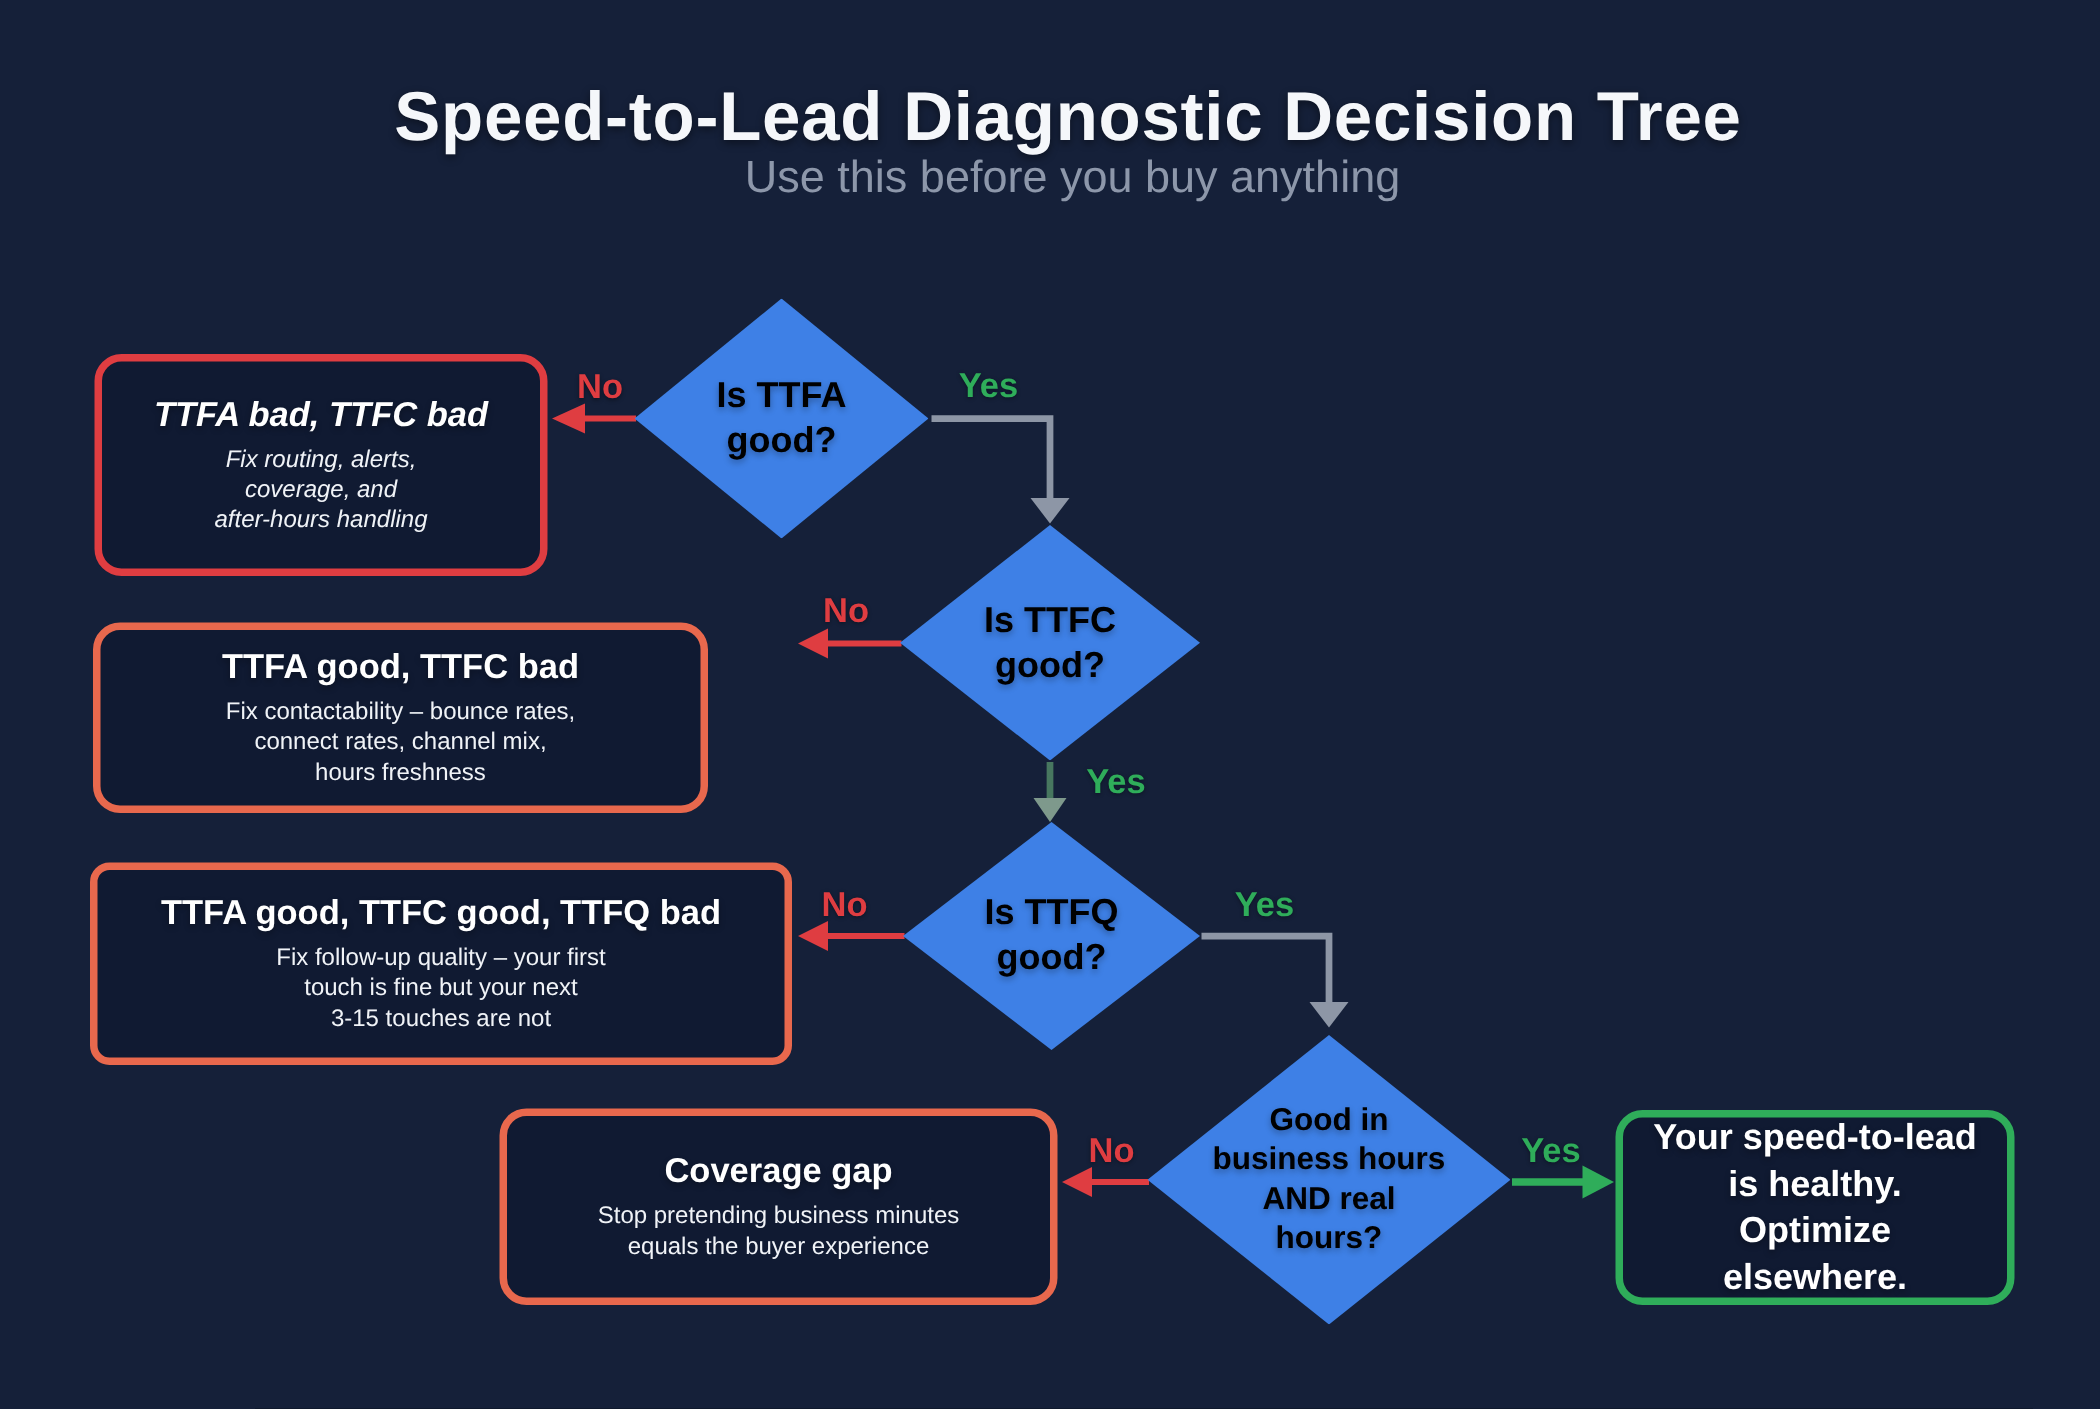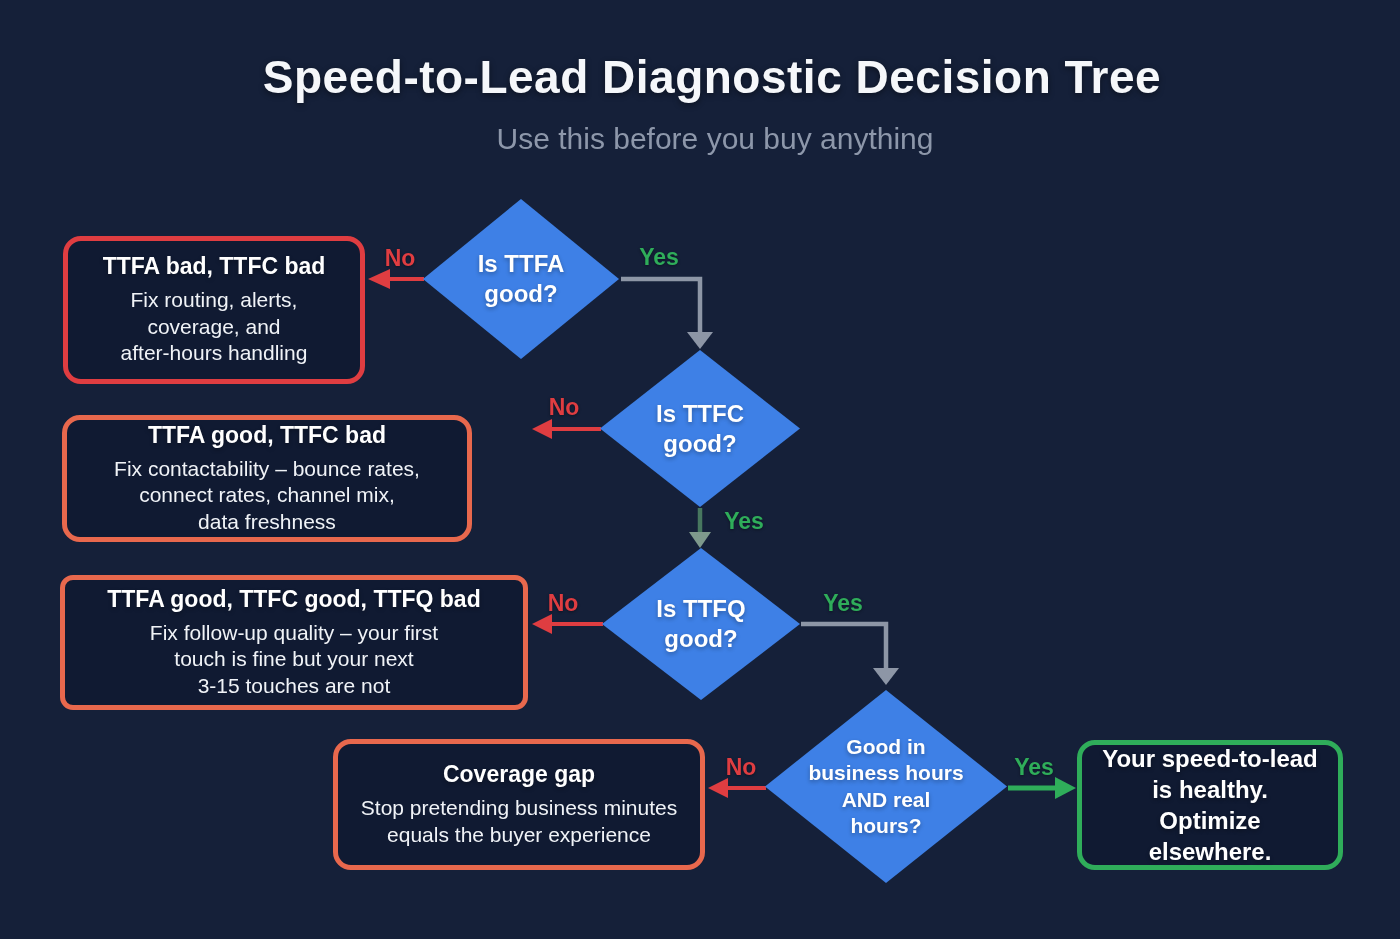--- a/index.html
+++ b/index.html
@@ -14,55 +14,55 @@
     background:var(--bg);
     font-family:"Liberation Sans", sans-serif;
     color:var(--text-primary);
   }
   .page-title{
     position:absolute; left:12px; top:50px; width:100%;
     text-align:center; font-size:46px; font-weight:700; letter-spacing:.5px;
     color:var(--text-primary); text-shadow:0 2px 6px rgba(0,0,0,.45);
   }
   .page-subtitle{
-    position:absolute; left:0; top:122px; width:100%;
+    position:absolute; left:0; top:102px; width:100%;
     text-align:center; font-size:30px; font-weight:400;
     color:var(--text-muted);
     padding-left:30px;
   }
   .connectors{position:absolute; left:0; top:0;}
   .edge-red-line{stroke:var(--edge-red); stroke-width:4; fill:none;}
   .edge-red-head{fill:var(--edge-red);}
   .edge-gray-line{stroke:var(--edge-gray); stroke-width:4.5; fill:none;}
   .edge-gray-head{fill:var(--edge-gray);}
   .edge-green-line{stroke:var(--edge-green); stroke-width:5; fill:none;}
   .edge-green-head{fill:var(--edge-green);}
   .edge-greendim-line{stroke:var(--edge-green-dim); stroke-width:4.5; fill:none;}
   .edge-greendim-head{fill:var(--arrow-green-dim);}
   .diamond{
     position:absolute; background:var(--node-blue);
     clip-path:polygon(50% 0,100% 50%,50% 100%,0 50%);
     display:flex; align-items:center; justify-content:center;
   }
   .diamond-text{
     white-space:pre-line; text-align:center; font-weight:700;
-    font-size:24px; line-height:1.25; color:#ffffff;
+    font-size:24px; line-height:1.25; color:#000000;
     text-shadow:0 2px 4px rgba(0,0,0,.3);
   }
   .diamond.small-text .diamond-text{font-size:21px;}
   .box{
     position:absolute; border-radius:18px; border:5px solid var(--edge-orange);
     background:rgba(10,18,38,.35);
     display:flex; flex-direction:column; align-items:center; justify-content:center;
     text-align:center; padding:10px 18px;
   }
   .box.red{border-color:var(--edge-red);}
   .box.green{border-color:var(--edge-green);}
   .box-title{font-size:23px; font-weight:700; color:#fff; margin-bottom:7px; text-shadow:0 2px 4px rgba(0,0,0,.3);}
-  .box-body{font-size:21px; font-weight:400; line-height:1.26; color:#f0f3f7; white-space:pre-line;}
+  .box-body{font-size:16px; font-weight:400; line-height:1.26; color:#f0f3f7; white-space:pre-line;}
   .success-text{font-size:24px; font-weight:700; line-height:1.3; color:#fff; white-space:pre-line; text-shadow:0 2px 4px rgba(0,0,0,.3);}
   .edge-label{
     position:absolute; transform:translate(-50%,-50%);
     font-size:23px; font-weight:700; text-shadow:0 1px 3px rgba(0,0,0,.4);
   }
   .edge-label.yes{color:var(--edge-green);}
   .edge-label.no{color:var(--edge-red);text-align:center;}
 </style>
 </head>
 <body>
@@ -119,32 +119,32 @@
     <span class="diamond-text" style="width:120px;">Is TTFQ
 good?</span>
   </div>
   <div class="diamond small-text" style="left:765px;top:690px;width:242px;height:193px;">
     <span class="diamond-text" style="width:170px;">Good in
 business hours
 AND real
 hours?</span>
   </div>
 
-  <div class="box red" style="left:63px;top:236px;width:302px;height:148px;">
+  <div class="box red" style="left:63px;top:236px;width:302px;height:148px;font-style:italic;">
     <div class="box-title">TTFA bad, TTFC bad</div>
     <div class="box-body">Fix routing, alerts,
 coverage, and
 after-hours handling</div>
   </div>
 
   <div class="box" style="left:62px;top:415px;width:410px;height:127px;align-items:center;">
     <div class="box-title">TTFA good, TTFC bad</div>
     <div class="box-body">Fix contactability – bounce rates,
 connect rates, channel mix,
-data freshness</div>
+hours freshness</div>
   </div>
 
   <div class="box" style="left:60px;top:575px;width:468px;height:135px;border-radius:13px;">
     <div class="box-title">TTFA good, TTFC good, TTFQ bad</div>
     <div class="box-body">Fix follow-up quality – your first
 touch is fine but your next
 3-15 touches are not</div>
   </div>
 
   <div class="box" style="left:333px;top:739px;width:372px;height:131px;">

